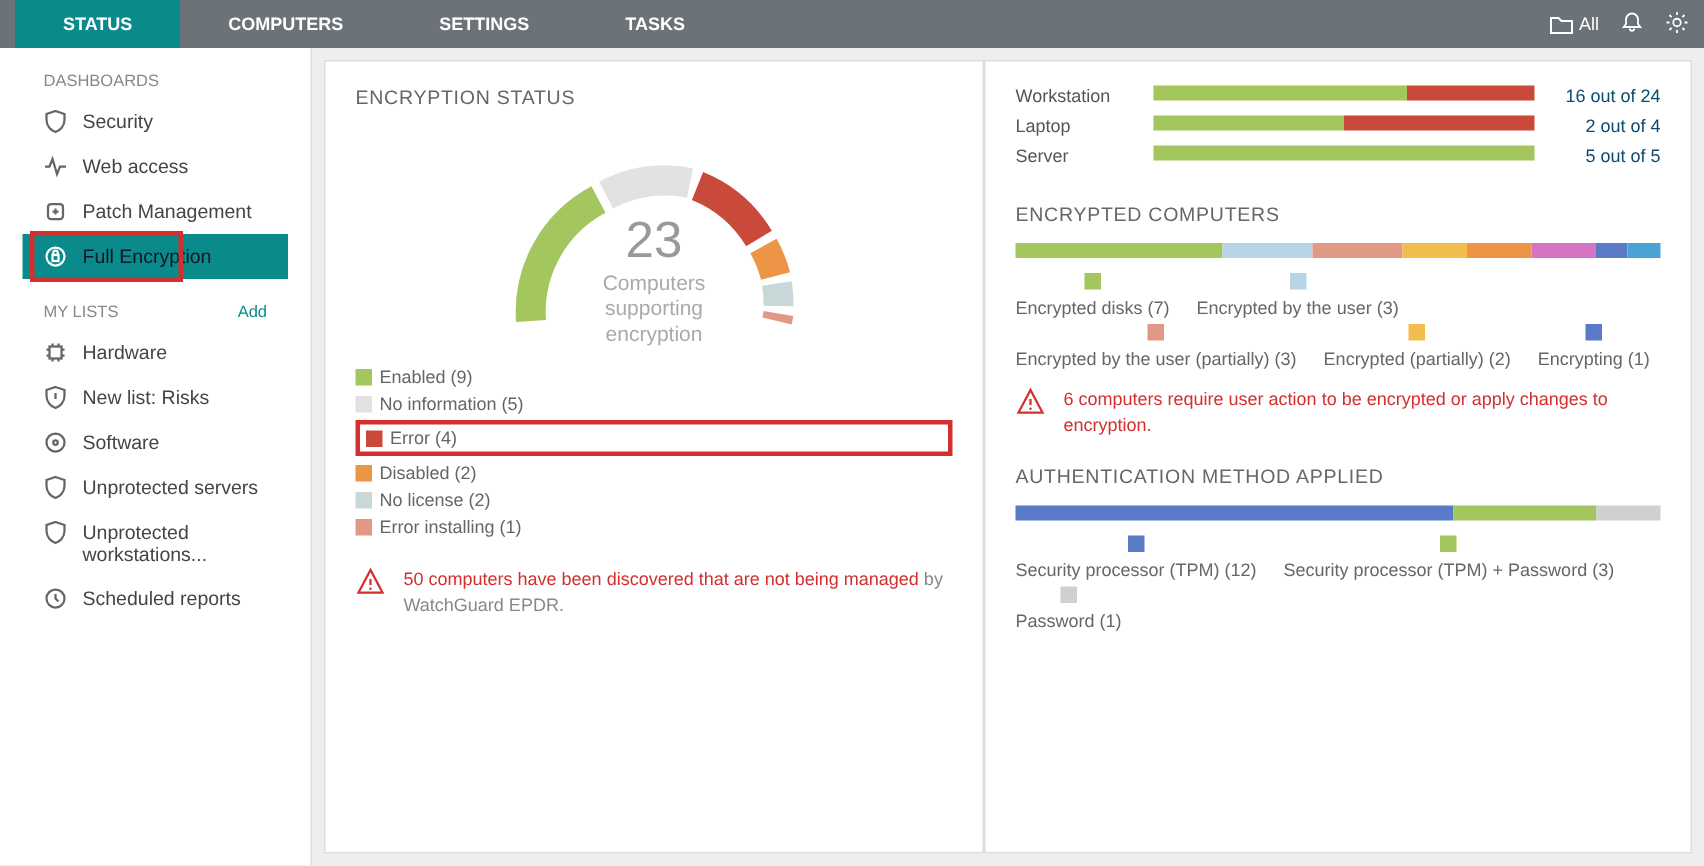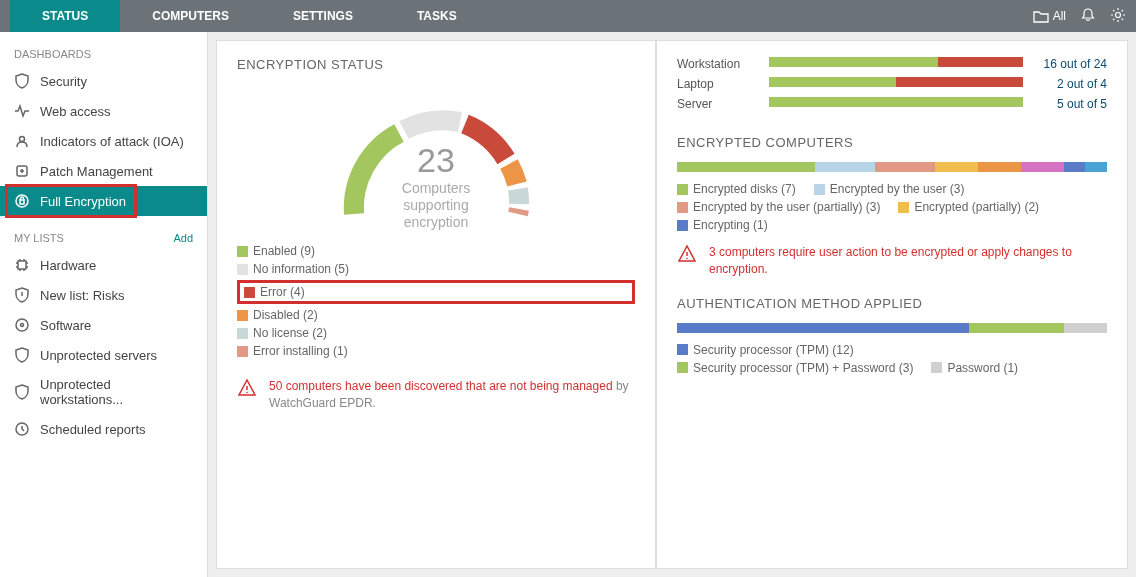--- a/index.html
+++ b/index.html
@@ -5,25 +5,25 @@
 * { box-sizing: border-box; margin: 0; padding: 0; }
 body { font-family: -apple-system, "Segoe UI", Arial, sans-serif; font-size: 13px; color: #333; background: #f0f0f0; width: 1136px; height: 577px; overflow: hidden; }
 
 .topbar { background: #6b7278; height: 32px; display: flex; align-items: center; padding: 0 10px; color: #fff; }
 .topbar .tab { padding: 0 32px; height: 32px; line-height: 32px; font-size: 12px; font-weight: 600; cursor: pointer; }
 .topbar .tab.active { background: #0a8a8a; }
 .topbar .icons { margin-left: auto; display: flex; align-items: center; gap: 14px; }
 .topbar .icons svg { fill: #fff; stroke: #fff; }
 
 .layout { display: flex; height: calc(100% - 32px); }
-.sidebar { width: 208px; background: #fff; border-right: 1px solid #ddd; padding: 10px 0; }
+.sidebar { width: 208px; background: #fff; border-right: 1px solid #ddd; padding: 10px 15px; }
 .sidebar .section-hdr { display: flex; justify-content: space-between; align-items: center; padding: 6px 14px; font-size: 11px; color: #888; text-transform: uppercase; }
 .sidebar .add-link { color: #0a8a8a; font-size: 11px; cursor: pointer; text-transform: none; }
-.sidebar .item { display: flex; align-items: center; padding: 7px 14px; gap: 10px; cursor: pointer; color: #444; }
-.sidebar .item.active { background: #0a8a8a; color: #ffffff; }
+.sidebar .item { display: flex; align-items: flex-start; padding: 7px 14px; gap: 10px; cursor: pointer; color: #444; }
+.sidebar .item.active { background: #0a8a8a; color: #0f172a; }
 .sidebar .item .icon { width: 16px; height: 16px; display: flex; align-items: center; justify-content: center; flex-shrink: 0; }
 .sidebar .item .icon svg { width: 16px; height: 16px; stroke: #666; fill: none; stroke-width: 1.5; }
 .sidebar .item.active .icon svg { stroke: #fff; }
 .sidebar .highlight { position: relative; }
 .sidebar .highlight::after { content: ""; position: absolute; left: 5px; right: 70px; top: -2px; bottom: -2px; border: 3px solid #d32f2f; pointer-events: none; }
 
 .main { flex: 1; display: flex; gap: 0; padding: 8px; background: #eee; overflow: hidden; }
 .panel { background: #fff; border: 1px solid #ddd; padding: 16px 20px; }
 .panel.left { width: 440px; }
 .panel.right { flex: 1; display: flex; flex-direction: column; gap: 18px; }
@@ -48,21 +48,21 @@
 .supp-row { display: flex; align-items: flex-start; gap: 12px; margin-bottom: 6px; font-size: 12px; }
 .supp-row .label { width: 80px; color: #555; }
 .supp-row .bar { flex: 1; height: 10px; display: flex; background: #eee; }
 .supp-row .seg { height: 100%; }
 .supp-row .count { width: 72px; text-align: right; color: #0c4a6e; }
 
 .stacked-bar { height: 10px; display: flex; margin-bottom: 10px; }
 .stacked-bar .seg { height: 100%; }
 
 .enc-legend { display: flex; flex-wrap: wrap; gap: 4px 18px; font-size: 12px; color: #666; }
-.enc-legend .legend-item { white-space: nowrap; }
+.enc-legend .legend-item { white-space: nowrap; flex-direction: column; }
 
 .section { }
 </style>
 </head>
 <body>
 
 <div class="topbar">
   <div class="tab active">STATUS</div>
   <div class="tab">COMPUTERS</div>
   <div class="tab">SETTINGS</div>
@@ -97,29 +97,20 @@
         </span>
         <span>Security</span>
       </div>
     <div class="item">
         <span class="icon">
           <svg viewBox="0 0 16 16">
             <path d="M1 8h3l2-5 3 10 2-5h4"></path>
           </svg>
         </span>
         <span>Web access</span>
-      </div>
-    <div class="item">
-        <span class="icon">
-          <svg viewBox="0 0 16 16">
-            <circle cx="8" cy="6" r="2.5"></circle>
-            <path d="M3 14c0-3 2-5 5-5s5 2 5 5"></path>
-          </svg>
-        </span>
-        <span>Indicators of attack (IOA)</span>
       </div>
     <div class="item">
         <span class="icon">
           <svg viewBox="0 0 16 16">
             <rect x="3" y="3" width="10" height="10" rx="2"></rect>
             <path d="M6 8h4M8 6v4"></path>
           </svg>
         </span>
         <span>Patch Management</span>
       </div>
@@ -312,21 +303,21 @@
               <span class="sw" style="background:#5a7bc7"></span>
               <span>Encrypting (1)</span>
             </span>
           </div>
         <div class="warning" style="margin-top:12px;">
           <span class="wicon"><svg width="20" height="20" viewBox="0 0 20 20">
                 <path d="M10 2L2 17h16z" fill="none" stroke="#d32f2f" stroke-width="1.5"></path>
                 <line x1="10" y1="8" x2="10" y2="12" stroke="#d32f2f" stroke-width="1.5"></line>
                 <circle cx="10" cy="14.5" r="0.8" fill="#d32f2f"></circle>
               </svg></span>
-          <div class="wtext">3 computers require user action to be encrypted or apply changes to encryption.</div>
+          <div class="wtext">6 computers require user action to be encrypted or apply changes to encryption.</div>
         </div>
       </div>
 
       <div class="section">
         <h2>AUTHENTICATION METHOD APPLIED</h2>
         <div class="stacked-bar" id="auth-bar">
             <div class="seg" style="background: rgb(90, 123, 199); width: 68%;"></div>
             <div class="seg" style="background: rgb(163, 198, 95); width: 22%;"></div>
             <div class="seg" style="background: rgb(208, 208, 208); width: 10%;"></div>
           </div>

